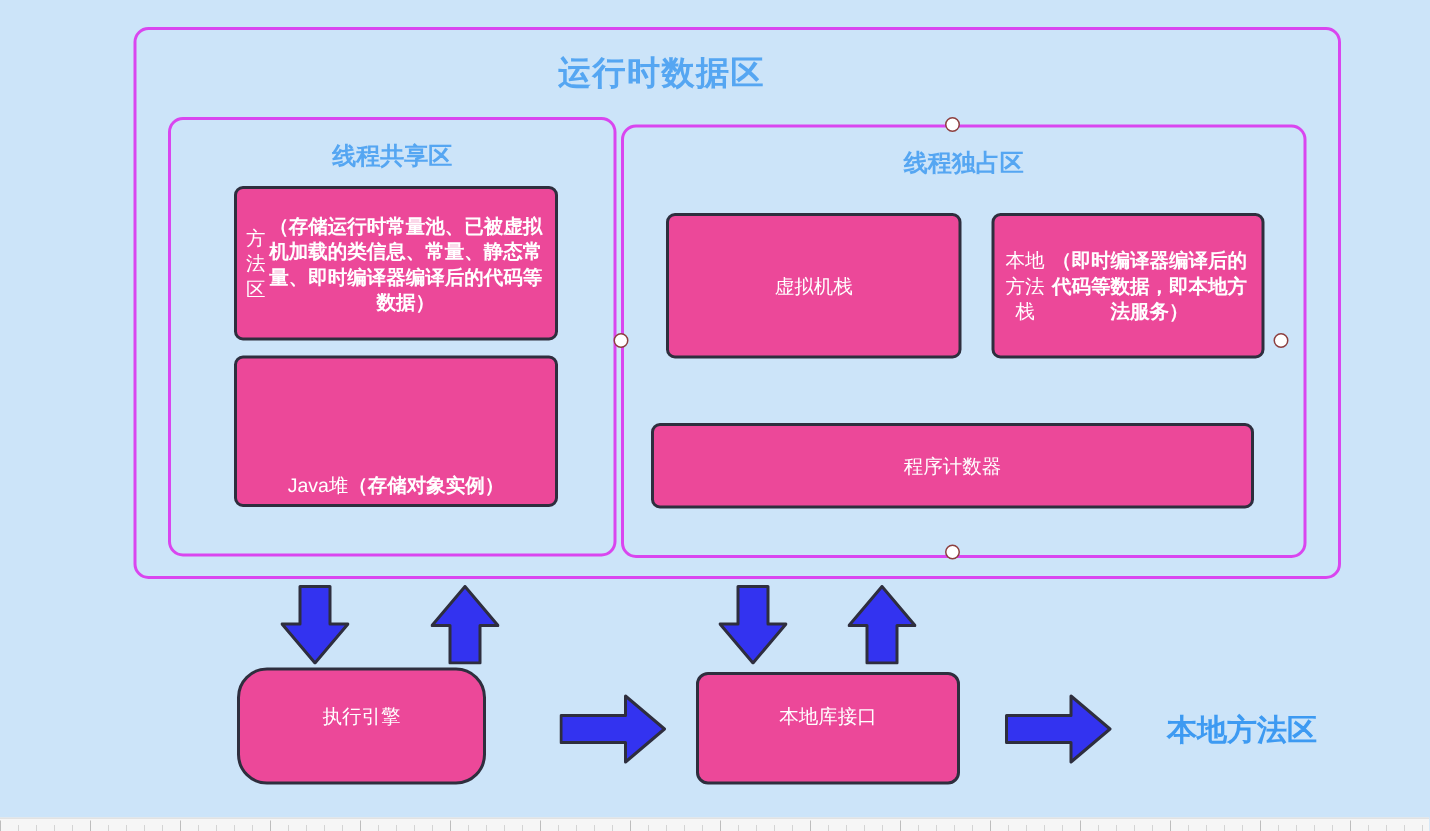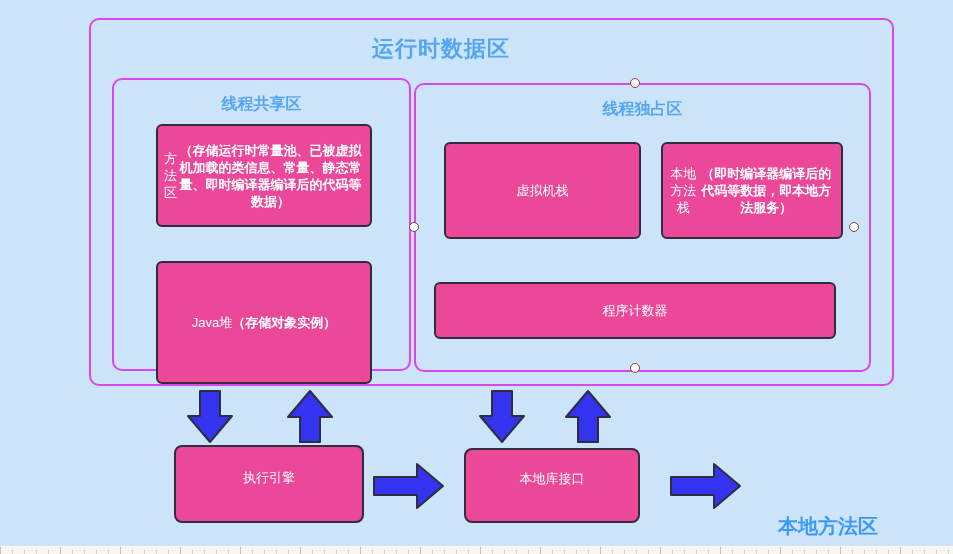--- a/index.html
+++ b/index.html
@@ -68,21 +68,20 @@
   
   .arrow{position:absolute;line-height:0;}
   .arrow svg{display:block;}
   
   .ext-label{
     position:absolute;
     font-size:20px;
     font-weight:bold;
     color:#3d9af2;
     text-align:center;
-    margin-top:40px;
   }
   
   .ruler{
     position:absolute;
     left:0;bottom:0;width:953px;height:9px;
     background:#f6f6f6;
     border-top:1px solid #e2e2e2;
     box-sizing:border-box;
   }
   .ruler-ticks{
@@ -106,21 +105,21 @@
     <div class="group-title main-title">运行时数据区</div>
 
     <div class="group-box" style="left:21px;top:58px;width:282px;height:289px;">
       <div class="group-title region-title">线程共享区</div>
 
       <div class="node" style="left:42px;top:44px;width:216px;height:103px;">
         <span class="node-title">方法区</span>
         <span class="node-desc">（存储运行时常量池、已被虚拟机加载的类信息、常量、静态常量、即时编译器编译后的代码等数据）</span>
       </div>
 
-      <div class="node" style="left:42px;top:181px;width:216px;height:123px;">
+      <div class="node" style="left:42px;top:157px;width:216px;height:101px;align-items:flex-end;">
         <span class="node-title">Java堆</span>
         <span class="node-desc">（存储对象实例）</span>
       </div>
     </div>
 
     <div class="group-box" style="left:323px;top:63px;width:440px;height:285px;">
       <div class="group-title region-title">线程独占区</div>
 
       <div class="node" style="left:16px;top:57px;width:197px;height:97px;margin-left:12px;">
         <span class="node-title">虚拟机栈</span>
@@ -146,42 +145,42 @@
     <svg width="46" height="53" viewBox="0 0 46 53">
       <polygon points="13,1 33,1 33,26 45,26 23,52 1,26 13,26" fill="#3333f0" stroke="#2e2e3e" stroke-width="2" stroke-linejoin="round"></polygon>
     </svg>
   </div>
   <div class="arrow" style="left:287px;top:390px;">
     <svg width="46" height="53" viewBox="0 0 46 53">
       <polygon points="23,1 45,27 33,27 33,52 13,52 13,27 1,27" fill="#3333f0" stroke="#2e2e3e" stroke-width="2" stroke-linejoin="round"></polygon>
     </svg>
   </div>
 
-  <div class="node single" style="left:174px;top:445px;width:190px;height:78px;border-radius:8px;">
+  <div class="node single" style="left:158px;top:445px;width:166px;height:78px;border-radius:20px;">
     <span class="node-title">执行引擎</span>
   </div>
 
   <div class="arrow" style="left:373px;top:462px;">
     <svg width="72" height="48" viewBox="0 0 72 48">
       <polygon points="1,15 44,15 44,2 70,24 44,46 44,33 1,33" fill="#3333f0" stroke="#2e2e3e" stroke-width="2" stroke-linejoin="round"></polygon>
     </svg>
   </div>
 
   <div class="arrow" style="left:479px;top:390px;">
     <svg width="46" height="53" viewBox="0 0 46 53">
       <polygon points="13,1 33,1 33,26 45,26 23,52 1,26 13,26" fill="#3333f0" stroke="#2e2e3e" stroke-width="2" stroke-linejoin="round"></polygon>
     </svg>
   </div>
   <div class="arrow" style="left:565px;top:390px;">
     <svg width="46" height="53" viewBox="0 0 46 53">
       <polygon points="23,1 45,27 33,27 33,52 13,52 13,27 1,27" fill="#3333f0" stroke="#2e2e3e" stroke-width="2" stroke-linejoin="round"></polygon>
     </svg>
   </div>
 
-  <div class="node single" style="left:464px;top:448px;width:176px;height:75px;border-radius:8px;">
+  <div class="node single" style="left:464px;top:448px;width:176px;height:75px;border-radius:8px;font-family:Liberation Mono, monospace;">
     <span class="node-title">本地库接口</span>
   </div>
 
   <div class="arrow" style="left:670px;top:462px;">
     <svg width="72" height="48" viewBox="0 0 72 48">
       <polygon points="1,15 44,15 44,2 70,24 44,46 44,33 1,33" fill="#3333f0" stroke="#2e2e3e" stroke-width="2" stroke-linejoin="round"></polygon>
     </svg>
   </div>
 
   <div class="ext-label" style="left:770px;top:473px;width:116px;">本地方法区</div>

